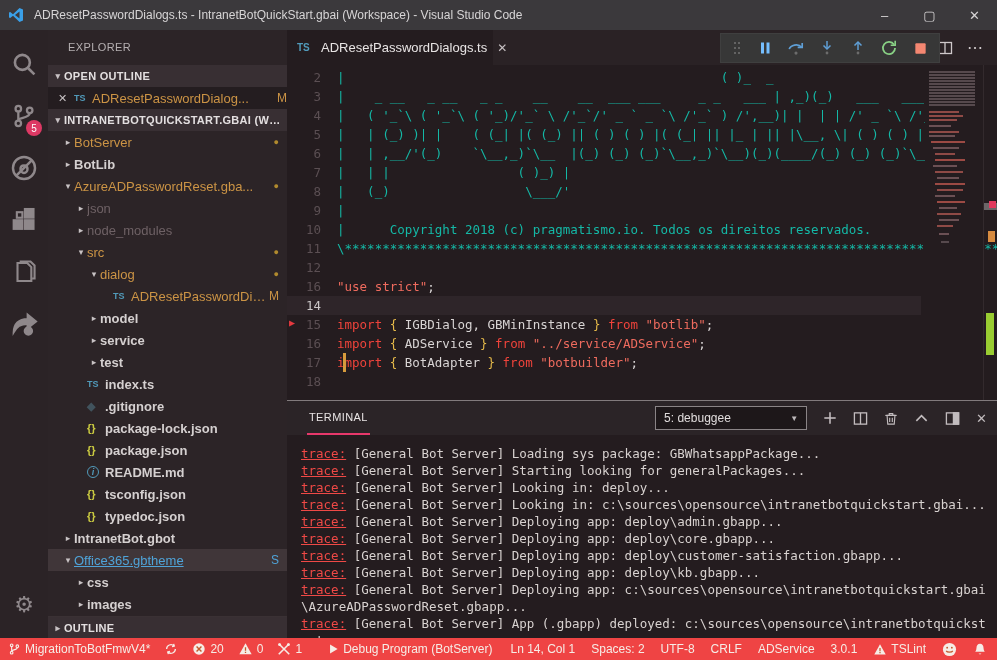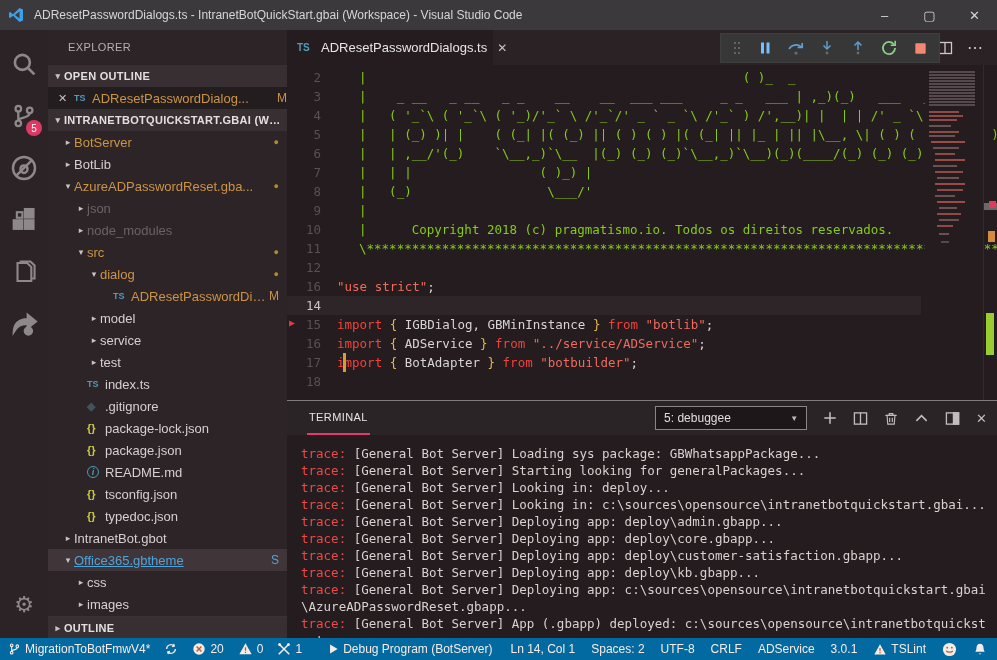--- a/index.html
+++ b/index.html
@@ -39,21 +39,21 @@
   .sb-section { height:22px; background:#382f33; display:flex; align-items:center; padding-left:4px;
                 font-weight:bold; font-size:11px; color:#e3dfe0; letter-spacing:.3px; flex-shrink:0; }
   .sb-section .tw { width:12px; font-size:9px; color:#c8c2c4; text-align:center; }
   .oe-item { height:22px; display:flex; align-items:center; padding-left:10px; background:#241d20; flex-shrink:0; }
   .oe-close { width:16px; color:#c8c2c4; font-size:11px; }
   .tree { flex:1; overflow:hidden; }
   .trow { height:22px; display:flex; align-items:center; padding-right:8px; position:relative; }
   .trow.sel { background:#403639; }
   .tw-arrow { width:12px; flex-shrink:0; font-size:9px; color:#c8c2c4; text-align:center; }
   .lab { white-space:nowrap; overflow:hidden; text-overflow:ellipsis; }
-  .c-orange { color:#cc9445; } .c-white { color:#d5d0d0; } .c-dim { color:#6e6165; }
+  .c-orange { color:#cc9445; } .c-white { color:#d5d0d0;font-weight:bold; } .c-dim { color:#6e6165; }
   .c-blue { color:#4fa3d8;text-decoration:underline; }
   .badge-right { margin-left:auto; font-size:12px; }
   .b-dot { color:#b08a2e; font-size:9px; } .b-M { color:#cc9445; } .b-S { color:#4fa3d8; }
   .ficon { width:18px; flex-shrink:0; font-size:9px; font-weight:bold; text-align:left; }
   .fi-ts { color:#519aba; } .fi-braces { color:#cbcb41; font-size:11px; }
   .fi-git { color:#41535d; font-size:11px; }
   .fi-info { color:#519aba; }
   .fi-info .circ { display:inline-block; width:12px; height:12px; border:1px solid #519aba;
                    border-radius:50%; text-align:center; line-height:11px; font-size:9px;
                    font-style:italic; font-weight:bold; }
@@ -78,21 +78,21 @@
   .codewrap { position:absolute; inset:0; right:76px; padding-top:3px; }
   .cline { height:19px; display:flex; align-items:center; white-space:pre; position:relative; }
   .cline.cur { background:#2e2529; }
   .ln { width:50px; text-align:right; padding-right:16px; color:#5b4f53; flex-shrink:0;
         font-size:12.5px; }
   .cline.cur .ln { color:#cac6c7; }
   .gitbar { position:absolute; left:56px; top:0; width:3px; height:100%; background:#d79b3c; }
   .dbg-arrow { position:absolute; left:2px; top:2px; color:#e5393f; font-size:10px; }
   code.src { white-space:pre; }
   .tk-kw { color:#f0433b; } .tk-str { color:#ef6b5e; } .tk-br { color:#e7bb4a; }
-  .tk-id { color:#d8d4d4;margin-top:44px; } .tk-pl { color:#d8d4d4; } .tk-cmt { color:#84cc16;margin-left:22px; }
+  .tk-id { color:#d8d4d4;margin-top:44px; } .tk-pl { color:#d8d4d4; } .tk-cmt { color:#14b8a6; }
 
   .minimap { position:absolute; top:0; right:14px; width:58px; bottom:0; background:#241c1f; }
   .mm-line { position:absolute; height:2px; }
   .ruler { position:absolute; top:0; right:0; width:14px; bottom:0; border-left:1px solid #332a2d; }
   .ruler .slider { position:absolute; top:138px; left:0; width:14px; height:7px; background:#6b6668; }
   .mk { position:absolute; }
 
   
   .panel { height:238px; flex-shrink:0; border-top:1px solid #827b7d; background:#241c1f;
            display:flex; flex-direction:column; }
@@ -102,24 +102,24 @@
                letter-spacing:.4px; border-bottom:2px solid #e7386b; padding:0 2px; }
   .panel-right { margin-left:auto; display:flex; align-items:center; gap:16px; }
   .term-select { width:152px; height:24px; background:#1d1719; border:1px solid #8a8486;
                  color:#e0dcdc; font-size:12px; display:flex; align-items:center;
                  padding:0 8px; justify-content:space-between; }
   .pi { color:#c2bcbe; display:flex; align-items:center; }
   .term-body { flex:1; overflow:hidden; padding:10px 4px 0 14px; color:#d8d2d0;
                font-family:"DejaVu Sans Mono","Liberation Mono",monospace; font-size:12.5px;
                line-height:17px; }
   .tline { white-space:pre-wrap; word-break:break-all; }
-  .tprefix { color:#ef4946; }
+  .tprefix { color:#ef4946;text-decoration:underline; }
 
   
-  .statusbar { height:22px; background:#0369a1; color:#f6ece6; display:flex; align-items:center;
+  .statusbar { height:22px; background:#ef4444; color:#f6ece6; display:flex; align-items:center;
                font-size:12px; flex-shrink:0; padding:0 10px 0 8px; }
   .sb-left { display:flex; align-items:center; gap:14px; }
   .sb-right { margin-left:auto; display:flex; align-items:center; gap:16px; }
   .sitem { display:flex; align-items:center; gap:4px; white-space:nowrap; }
   .sitem svg { display:block; }
 </style>
 </head>
 <body>
 
 <div class="app">

